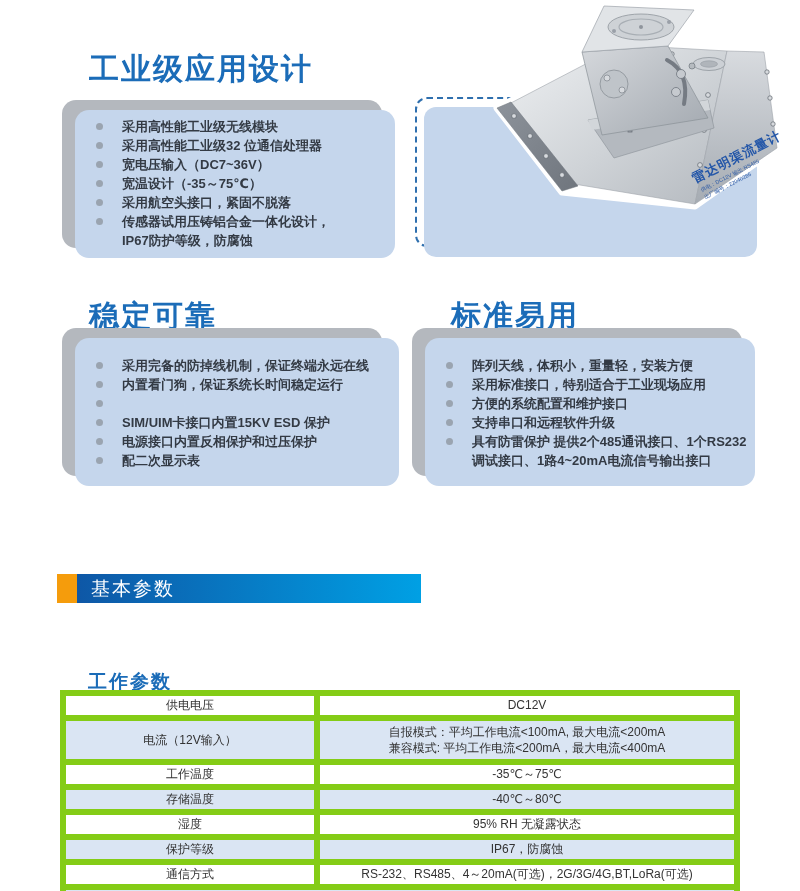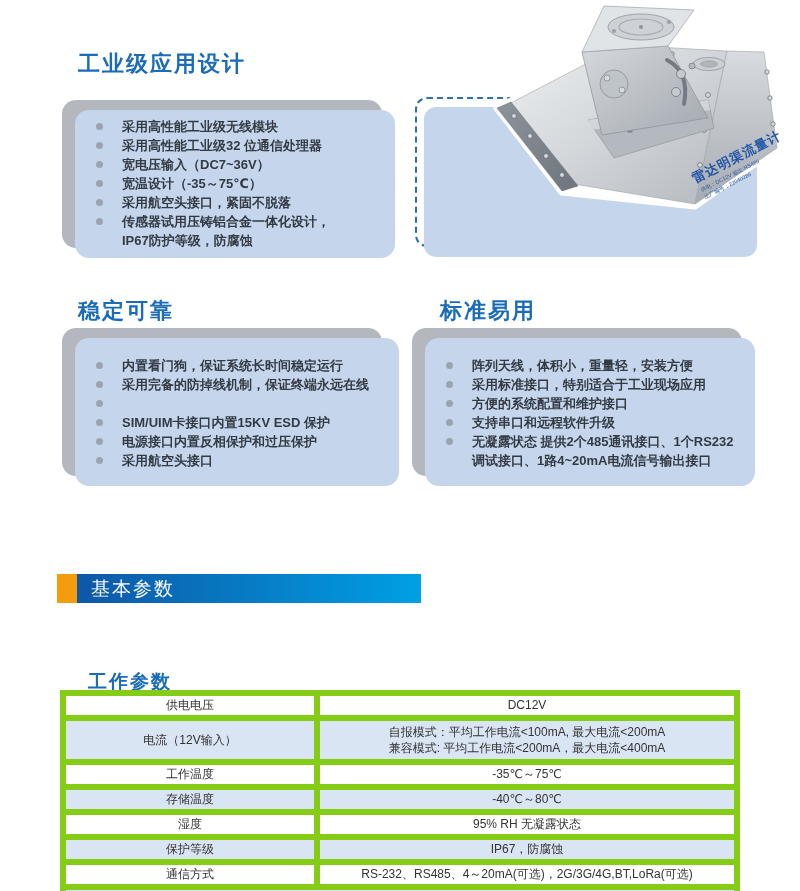--- a/index.html
+++ b/index.html
@@ -1,21 +1,21 @@
 <!DOCTYPE html>
 <html><head>
 <meta charset="utf-8">
 <style>
   html,body{margin:0;padding:0;background:#ffffff;}
   .page{position:relative;width:800px;height:891px;background:#ffffff;overflow:hidden;
         font-family:"Liberation Sans","DejaVu Sans",sans-serif;}
 
   
   .sec-title{position:absolute;font-family:"Liberation Serif","DejaVu Serif",serif;
-             font-size:22px;font-weight:600;color:#1b6cb8;letter-spacing:2px;white-space:nowrap;}
+             font-size:30px;font-weight:600;color:#1b6cb8;letter-spacing:2px;white-space:nowrap;margin-left:11px;}
 
   
   .box-shadow{position:absolute;background:#b4b8be;border-radius:14px;}
   .box-blue{position:absolute;background:#c5d6ec;border-radius:14px;}
   .bullets{position:absolute;margin:0;padding:0;list-style:none;}
   .bullets li{display:flex;align-items:center;height:19px;
               font-size:13px;font-weight:700;color:#333a44;white-space:nowrap;}
   .dot{flex:0 0 auto;width:7px;height:7px;border-radius:50%;background:#9aa4b0;margin-right:19px;}
   .bullets li.cont .dot{visibility:hidden;}
 
@@ -173,40 +173,40 @@
       <text x="2" y="19" font-size="5.5" fill="#2d5ba6" font-family="Liberation Sans, sans-serif">出厂编号：22040286</text>
     </g>
   </svg>
 
   <div class="sec-title" style="left:78px;top:296px;">稳定可靠</div>
   <div class="box-shadow" style="left:62px;top:328px;width:320px;height:148px;"></div>
   <div class="box-blue" style="left:75px;top:338px;width:324px;height:148px;"></div>
   <ul class="bullets" style="left:96px;top:356px;">
     <li>
         <span class="dot"></span>
+        <span>采用完备的防掉线机制，保证终端永远在线</span>
+      </li>
+    <li>
+        <span class="dot"></span>
         <span>内置看门狗，保证系统长时间稳定运行</span>
       </li>
     <li>
         <span class="dot"></span>
-        <span>采用完备的防掉线机制，保证终端永远在线</span>
-      </li>
-    <li>
-        <span class="dot"></span>
       </li>
     <li>
         <span class="dot"></span>
         <span>SIM/UIM卡接口内置15KV ESD 保护</span>
       </li>
     <li>
         <span class="dot"></span>
         <span>电源接口内置反相保护和过压保护</span>
       </li>
     <li>
         <span class="dot"></span>
-        <span>采用航空头接口</span>
+        <span>配二次显示表</span>
       </li>
   </ul>
 
   <div class="sec-title" style="left:440px;top:296px;">标准易用</div>
   <div class="box-shadow" style="left:412px;top:328px;width:330px;height:148px;"></div>
   <div class="box-blue" style="left:425px;top:338px;width:330px;height:148px;"></div>
   <ul class="bullets" style="left:446px;top:356px;">
     <li>
         <span class="dot"></span>
         <span>阵列天线，体积小，重量轻，安装方便</span>
@@ -218,21 +218,21 @@
     <li>
         <span class="dot"></span>
         <span>方便的系统配置和维护接口</span>
       </li>
     <li>
         <span class="dot"></span>
         <span>支持串口和远程软件升级</span>
       </li>
     <li>
         <span class="dot"></span>
-        <span>无凝露状态 提供2个485通讯接口、1个RS232</span>
+        <span>具有防雷保护 提供2个485通讯接口、1个RS232</span>
       </li>
     <li class="cont">
         <span class="dot"></span>
         <span>调试接口、1路4~20mA电流信号输出接口</span>
       </li>
   </ul>
 
   <div class="banner-orange"></div>
   <div class="banner-bar">基本参数</div>
   <div class="sub-title">工作参数</div>

